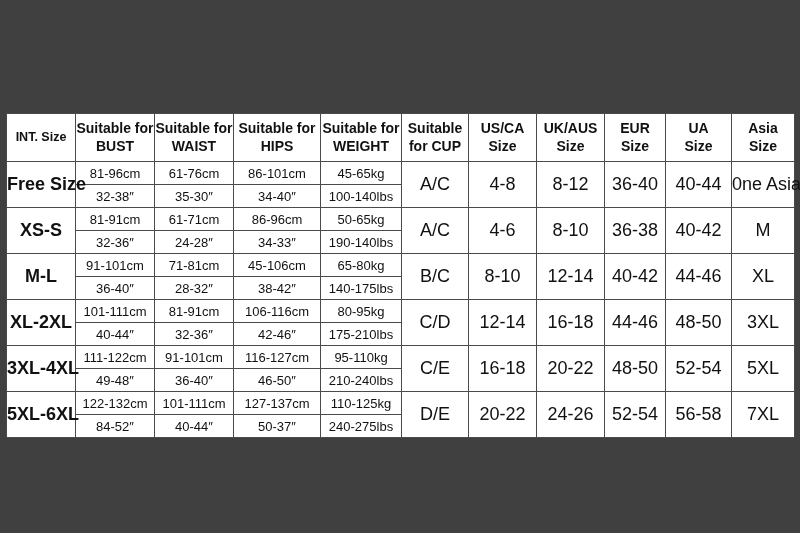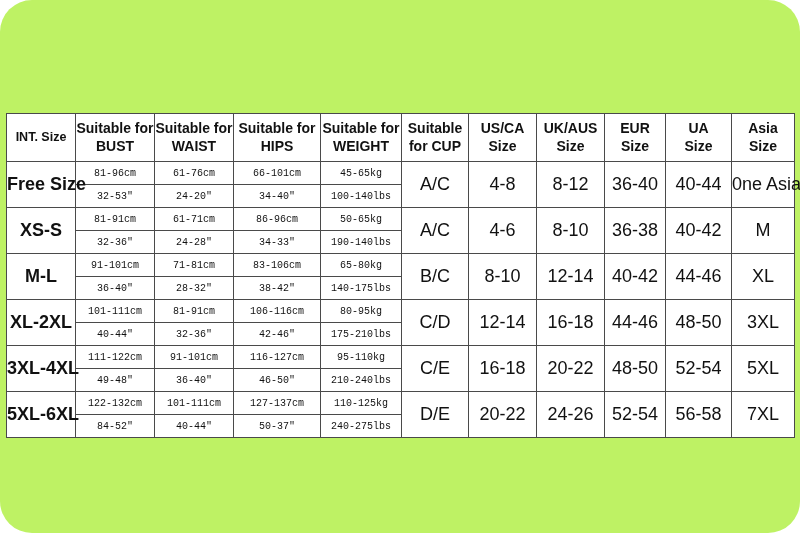--- a/index.html
+++ b/index.html
@@ -10,22 +10,21 @@
   body {
     width: 800px;
     height: 533px;
     font-family: "Liberation Sans", sans-serif;
     overflow: hidden;
   }
   .page {
     position: relative;
     width: 800px;
     height: 533px;
-    background: #bef264;
-    border-radius: 32px;
+    background: #404040;
   }
   .table-wrap {
     position: absolute;
     left: 6px;
     top: 113px;
     width: 788px;
   }
   table.size-chart {
     border-collapse: collapse;
     width: 788px;
@@ -52,24 +51,23 @@
     font-size: 14px;
   }
   
   td.rowlabel {
     background: #f9a8cf;
     font-weight: bold;
     font-size: 18px;
     white-space: nowrap;
   }
   td.val {
-    font-size: 10px;
+    font-size: 13px;
     height: 22px;
     white-space: nowrap;
-    font-family: Liberation Mono, monospace;
   }
   td.val.metric {
     
   }
   td.val.imperial {
     
   }
   td.span {
     font-size: 18px;
     white-space: nowrap;
@@ -155,32 +153,32 @@
             <span>Size</span>
           </th>
         </tr>
       </thead>
       <tbody>
 
         <tr>
           <td class="rowlabel" rowspan="2">Free Size</td>
           <td class="val metric">81-96cm</td>
           <td class="val metric">61-76cm</td>
-          <td class="val metric">66-101cm</td>
+          <td class="val metric">86-101cm</td>
           <td class="val metric">45-65kg</td>
           <td class="span" rowspan="2">A/C</td>
           <td class="span" rowspan="2">4-8</td>
           <td class="span" rowspan="2">8-12</td>
           <td class="span" rowspan="2">36-40</td>
           <td class="span" rowspan="2">40-44</td>
           <td class="span" rowspan="2">0ne Asia</td>
         </tr>
         <tr>
-          <td class="val imperial">32-53″</td>
-          <td class="val imperial">24-20″</td>
+          <td class="val imperial">32-38″</td>
+          <td class="val imperial">35-30″</td>
           <td class="val imperial">34-40″</td>
           <td class="val imperial">100-140lbs</td>
         </tr>
 
         <tr>
           <td class="rowlabel" rowspan="2">XS-S</td>
           <td class="val metric">81-91cm</td>
           <td class="val metric">61-71cm</td>
           <td class="val metric">86-96cm</td>
           <td class="val metric">50-65kg</td>
@@ -195,21 +193,21 @@
           <td class="val imperial">32-36″</td>
           <td class="val imperial">24-28″</td>
           <td class="val imperial">34-33″</td>
           <td class="val imperial">190-140lbs</td>
         </tr>
 
         <tr>
           <td class="rowlabel" rowspan="2">M-L</td>
           <td class="val metric">91-101cm</td>
           <td class="val metric">71-81cm</td>
-          <td class="val metric">83-106cm</td>
+          <td class="val metric">45-106cm</td>
           <td class="val metric">65-80kg</td>
           <td class="span" rowspan="2">B/C</td>
           <td class="span" rowspan="2">8-10</td>
           <td class="span" rowspan="2">12-14</td>
           <td class="span" rowspan="2">40-42</td>
           <td class="span" rowspan="2">44-46</td>
           <td class="span" rowspan="2">XL</td>
         </tr>
         <tr>
           <td class="val imperial">36-40″</td>

